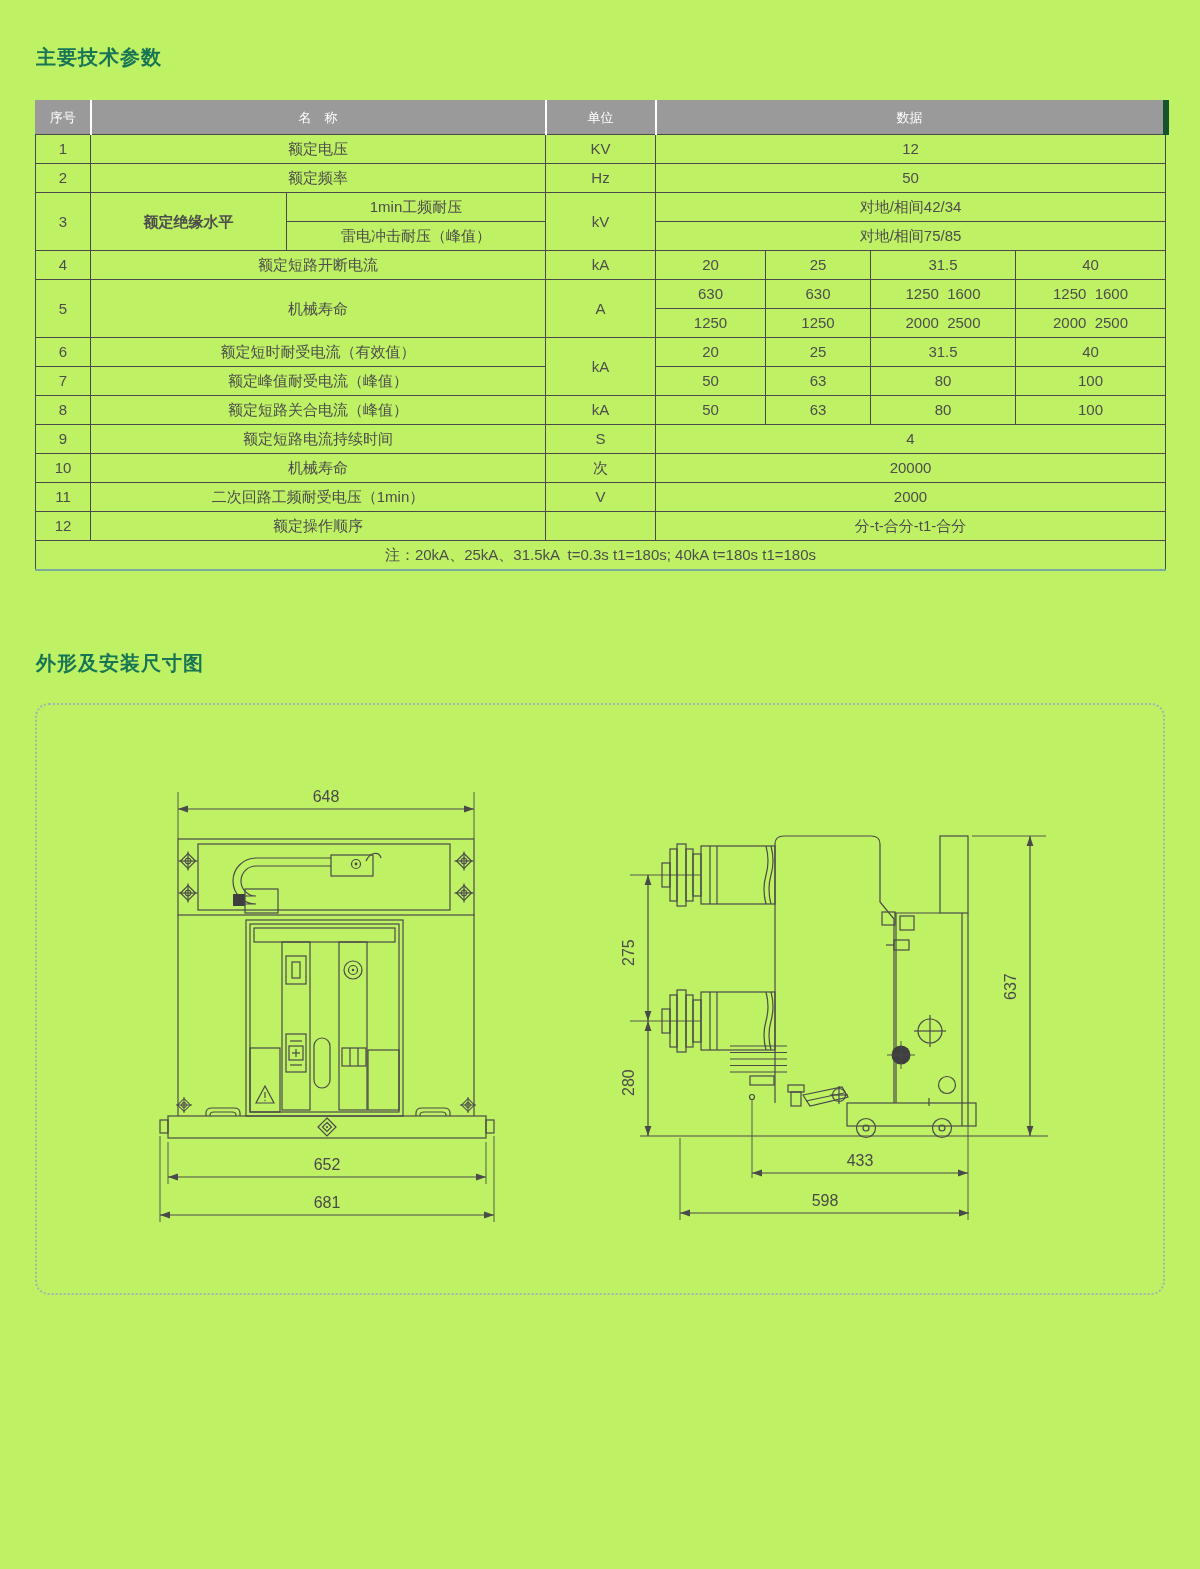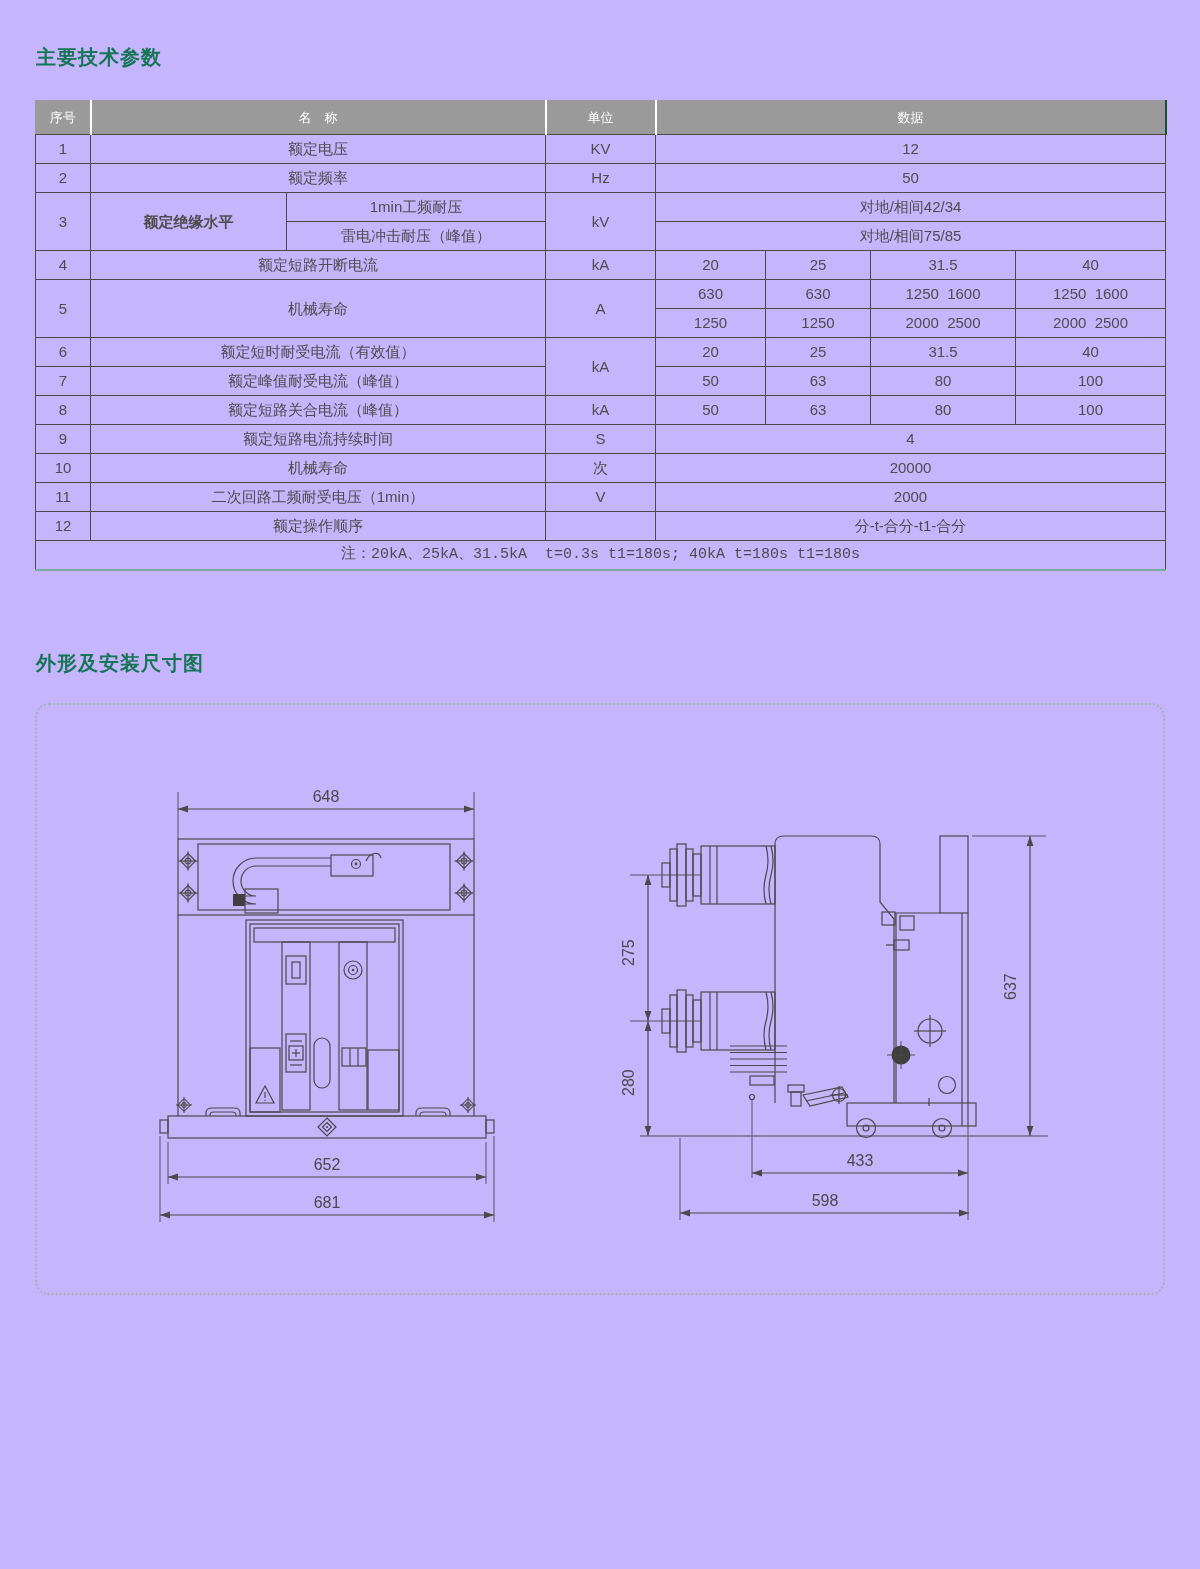--- a/index.html
+++ b/index.html
@@ -1,32 +1,32 @@
 <!DOCTYPE html>
 <html><head>
 <meta charset="utf-8">
 <style>
   html,body{margin:0;padding:0;background:#ffffff;}
-  #page{position:relative;width:1200px;height:1569px;background:#c4b5fd;overflow:hidden;
+  #page{position:relative;width:1200px;height:1569px;background:#bef264;overflow:hidden;
         font-family:"Liberation Sans","DejaVu Sans",sans-serif;color:#4d4d4d;}
   .sec-title{position:absolute;left:36px;font-size:20px;font-weight:bold;color:#177455;letter-spacing:1px;}
   #title-specs{top:44px;}
   #title-dims{top:650px;}
 
   table.spec{position:absolute;left:35px;top:100px;width:1130px;border-collapse:collapse;
              table-layout:fixed;font-size:15px;color:#4d4d4d;
              border:1px solid #4a4a4a;border-bottom:2px solid #7ba99c;}
   table.spec td{border:1px solid #4a4a4a;height:28px;padding:0 4px;text-align:center;
                 white-space:pre-wrap;line-height:1.15;overflow:hidden;}
   table.spec th{background:#9a9a9a;color:#ffffff;font-weight:normal;height:31px;font-size:13px;
                 border:1px solid #9a9a9a;border-right:2px solid #ffffff;border-bottom:1px solid #4a4a4a;}
-  table.spec th.last{border-right:2px solid #14532d;text-align:center;}
+  table.spec th.last{border-right:6px solid #14532d;text-align:center;}
   td.nm{text-align:left;padding-left:26px;}
   td.nm3{text-align:left;padding-left:16px;font-weight:bold;}
-  td.note{text-align:left;padding-left:9px;height:30px;font-family:Liberation Mono, monospace;}
+  td.note{text-align:left;padding-left:9px;height:30px;}
 
   .dash-box{position:absolute;left:35px;top:703px;width:1126px;height:588px;
             border:2px dotted #a2b5af;border-radius:14px;}
   .svg-front{position:absolute;left:140px;top:772px;}
   .svg-side{position:absolute;left:600px;top:788px;}
   svg .ln{stroke:#4a4a4a;fill:none;stroke-width:1.2;}
   svg .t{stroke-width:0.9;}
   svg text.dim{fill:#4a4a4a;stroke:none;font-size:16px;font-family:"Liberation Sans","DejaVu Sans",sans-serif;}
 </style>
 </head>

